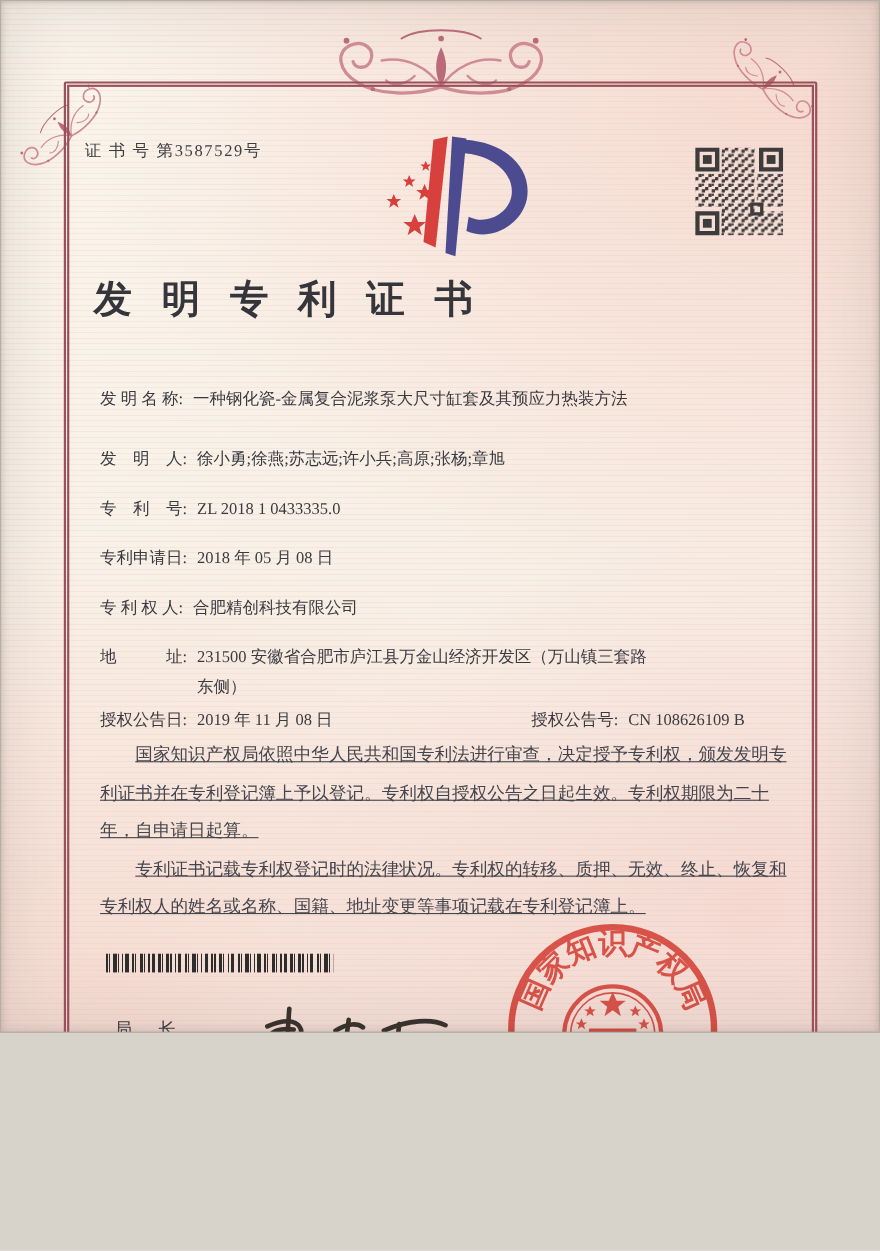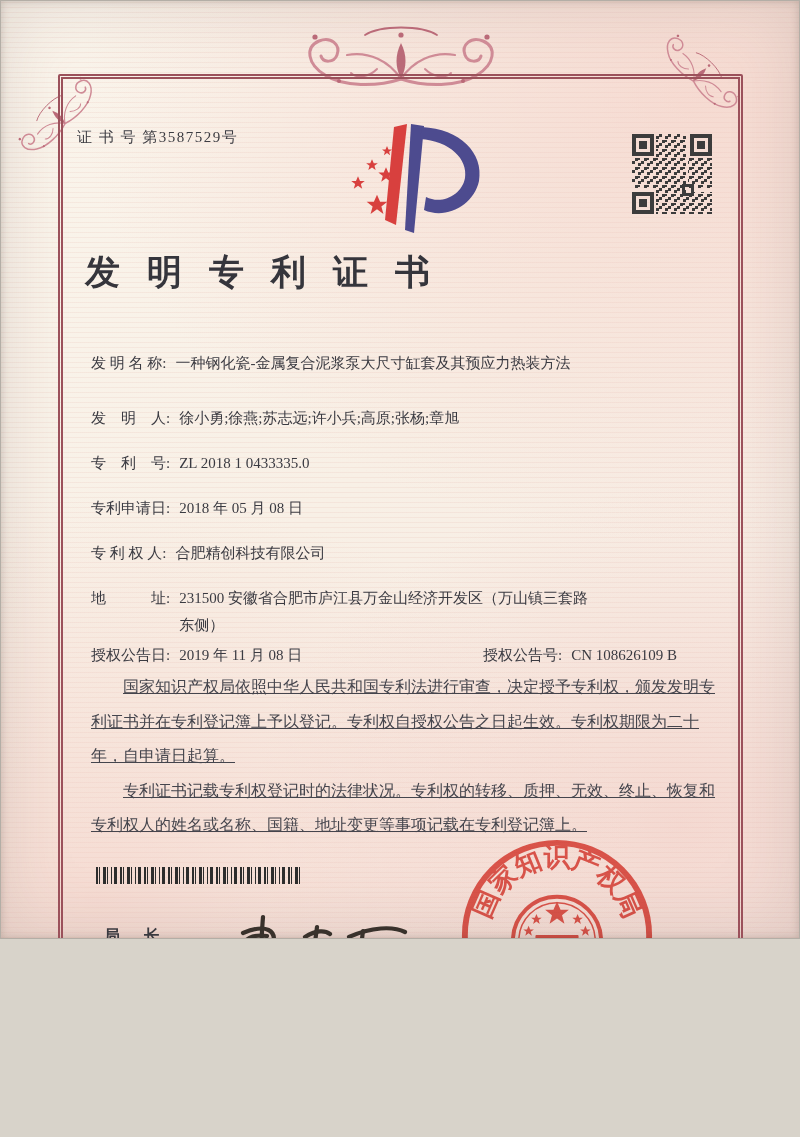--- a/index.html
+++ b/index.html
@@ -38,21 +38,21 @@
   .barcode{
     left:95px;top:866px;width:207px;height:17px;
     background:repeating-linear-gradient(90deg,
       #2d2d2d 0 2px, transparent 2px 3px,
       #2d2d2d 3px 4px, transparent 4px 7px,
       #2d2d2d 7px 10px, transparent 10px 11px,
       #2d2d2d 11px 12px, transparent 12px 15px,
       #2d2d2d 15px 16px, transparent 16px 18px,
       #2d2d2d 18px 21px, transparent 21px 24px);
   }
-  .director-title{left:103px;top:925px;font-size:16px;letter-spacing:10px;color:#3a3a40;font-weight:bold;}
+  .director-title{left:103px;top:925px;font-size:16px;letter-spacing:10px;color:#3a3a40;}
   .director-name{left:103px;top:960px;font-size:20px;letter-spacing:7px;color:#3a3a40;}
   .page-num{left:57px;top:1044px;width:646px;text-align:center;font-size:14.5px;color:#3d3d43;letter-spacing:2px;}
   .back-note{left:57px;top:1091px;width:646px;text-align:center;font-size:16px;color:#43434b;letter-spacing:3px;font-style:italic;}
   .seal-date{left:492px;top:987px;font-size:16px;color:#bc4540;letter-spacing:1px;font-weight:bold;}
   .seal{left:458px;top:836px;mix-blend-mode:multiply;opacity:.93;}
   .ornament{color:#cf8b96;}
 </style>
 </head>
 <body>
 

